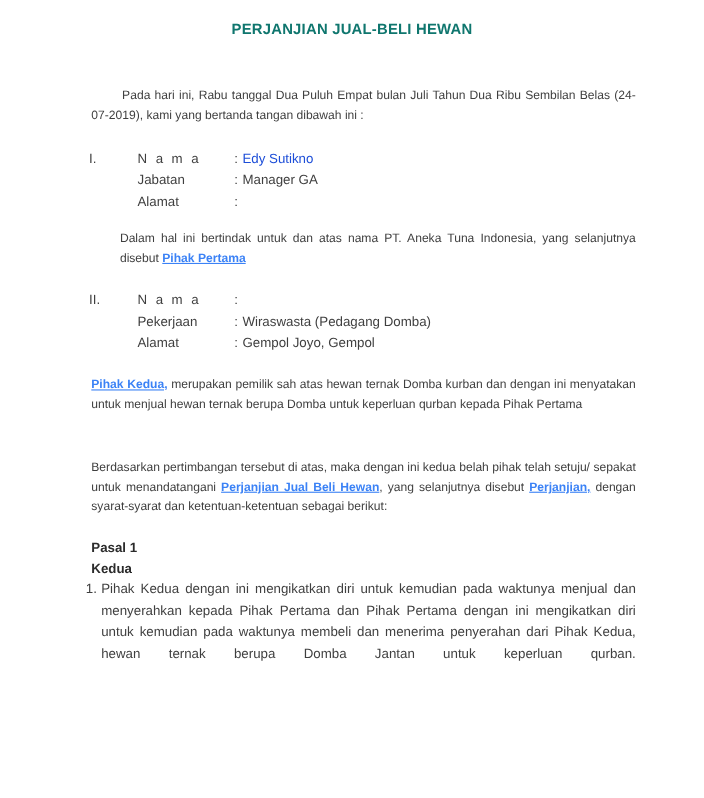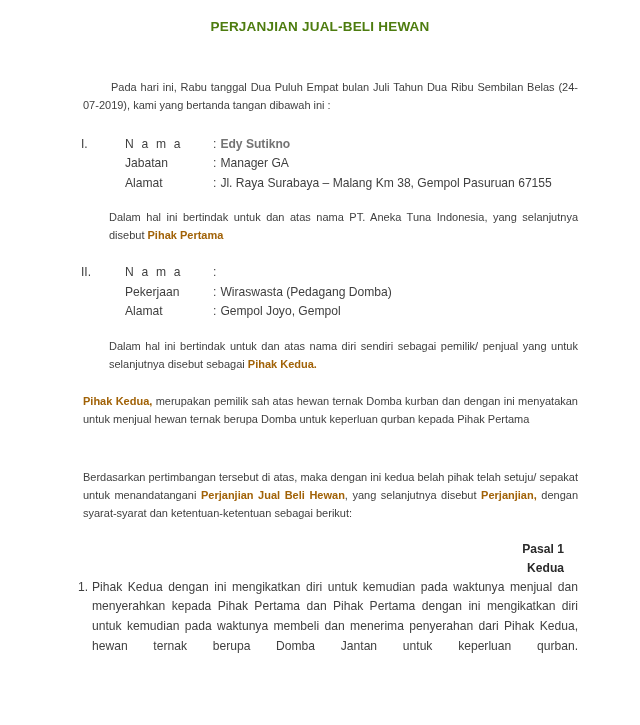--- a/index.html
+++ b/index.html
@@ -19,21 +19,21 @@
     position: relative;
     width: 640px;
     height: 725px;
     background: #ffffff;
     box-sizing: border-box;
   }
   .doc-title {
     text-align: center;
     font-weight: bold;
     font-size: 13.5px;
-    color: #4d7c0f;
+    color: #0f766e;
     letter-spacing: 0.2px;
     margin: 18px 0 0 0;
     padding: 0 60px;
     line-height: 1.3;
   }
   .body-col {
     position: absolute;
     left: 83px;
     right: 62px;
     top: 46px;
@@ -82,42 +82,43 @@
     letter-spacing: 2.2px;
   }
   .pcolon {
     flex: 0 0 auto;
     padding-right: 4px;
   }
   .pvalue {
     flex: 1 1 auto;
   }
   .pvalue.bold {
-    font-weight: bold;
-    color: #737373;
+    font-weight: normal;
+    color: #1d4ed8;
   }
   .party-note {
     margin-left: 26px;
     margin-top: 16px;
   }
   b, .b {
     font-weight: bold;
-    color: #a16207;
+    color: #3b82f6;
+    text-decoration: underline;
   }
   
   p.para.stretch {
     text-align: justify;
   }
   p.para.stretch::after {
     content: "";
     display: inline-block;
     width: 100%;
   }
   .center-head {
-    text-align: right;
+    text-align: left;
     font-weight: bold;
     color: #2b2b2b;
     font-size: 12.1px;
     line-height: 1.55;
     padding-right: 14px;
   }
   
   ol.numlist {
     margin: 0;
     padding: 0;
@@ -166,21 +167,20 @@
           <span class="pvalue bold">Edy Sutikno</span>
         </div>
         <div class="prow">
           <span class="plabel">Jabatan</span>
           <span class="pcolon">:</span>
           <span class="pvalue">Manager GA</span>
         </div>
         <div class="prow">
           <span class="plabel">Alamat</span>
           <span class="pcolon">:</span>
-          <span class="pvalue">Jl. Raya Surabaya – Malang Km 38, Gempol  Pasuruan 67155</span>
         </div>
       </div>
       <div class="party-note">
         <p class="para"><span>Dalam   hal ini bertindak untuk dan atas nama PT. Aneka Tuna Indonesia, yang selanjutnya disebut </span><span class="b">Pihak Pertama</span></p>
       </div>
     </div>
 
     <div class="gap-lg"></div>
 
     <div class="party">
@@ -194,23 +194,20 @@
           <span class="plabel">Pekerjaan</span>
           <span class="pcolon">:</span>
           <span class="pvalue"> Wiraswasta (Pedagang Domba)</span>
         </div>
         <div class="prow">
           <span class="plabel">Alamat</span>
           <span class="pcolon">:</span>
           <span class="pvalue">Gempol Joyo, Gempol</span>
         </div>
       </div>
-      <div class="party-note">
-        <p class="para"><span>Dalam hal ini bertindak untuk dan atas nama diri sendiri sebagai pemilik/ penjual yang untuk selanjutnya disebut sebagai </span><span class="b">Pihak Kedua.</span></p>
-      </div>
     </div>
 
     <div class="gap-xl"></div>
 
     <p class="para"><span class="b">Pihak Kedua,</span><span> merupakan pemilik sah atas hewan ternak Domba kurban dan dengan ini menyatakan untuk menjual hewan ternak berupa Domba untuk keperluan qurban kepada Pihak Pertama</span></p>
 
     <div class="gap-xl"></div>
 
 
     <div class="gap-xl"></div>

